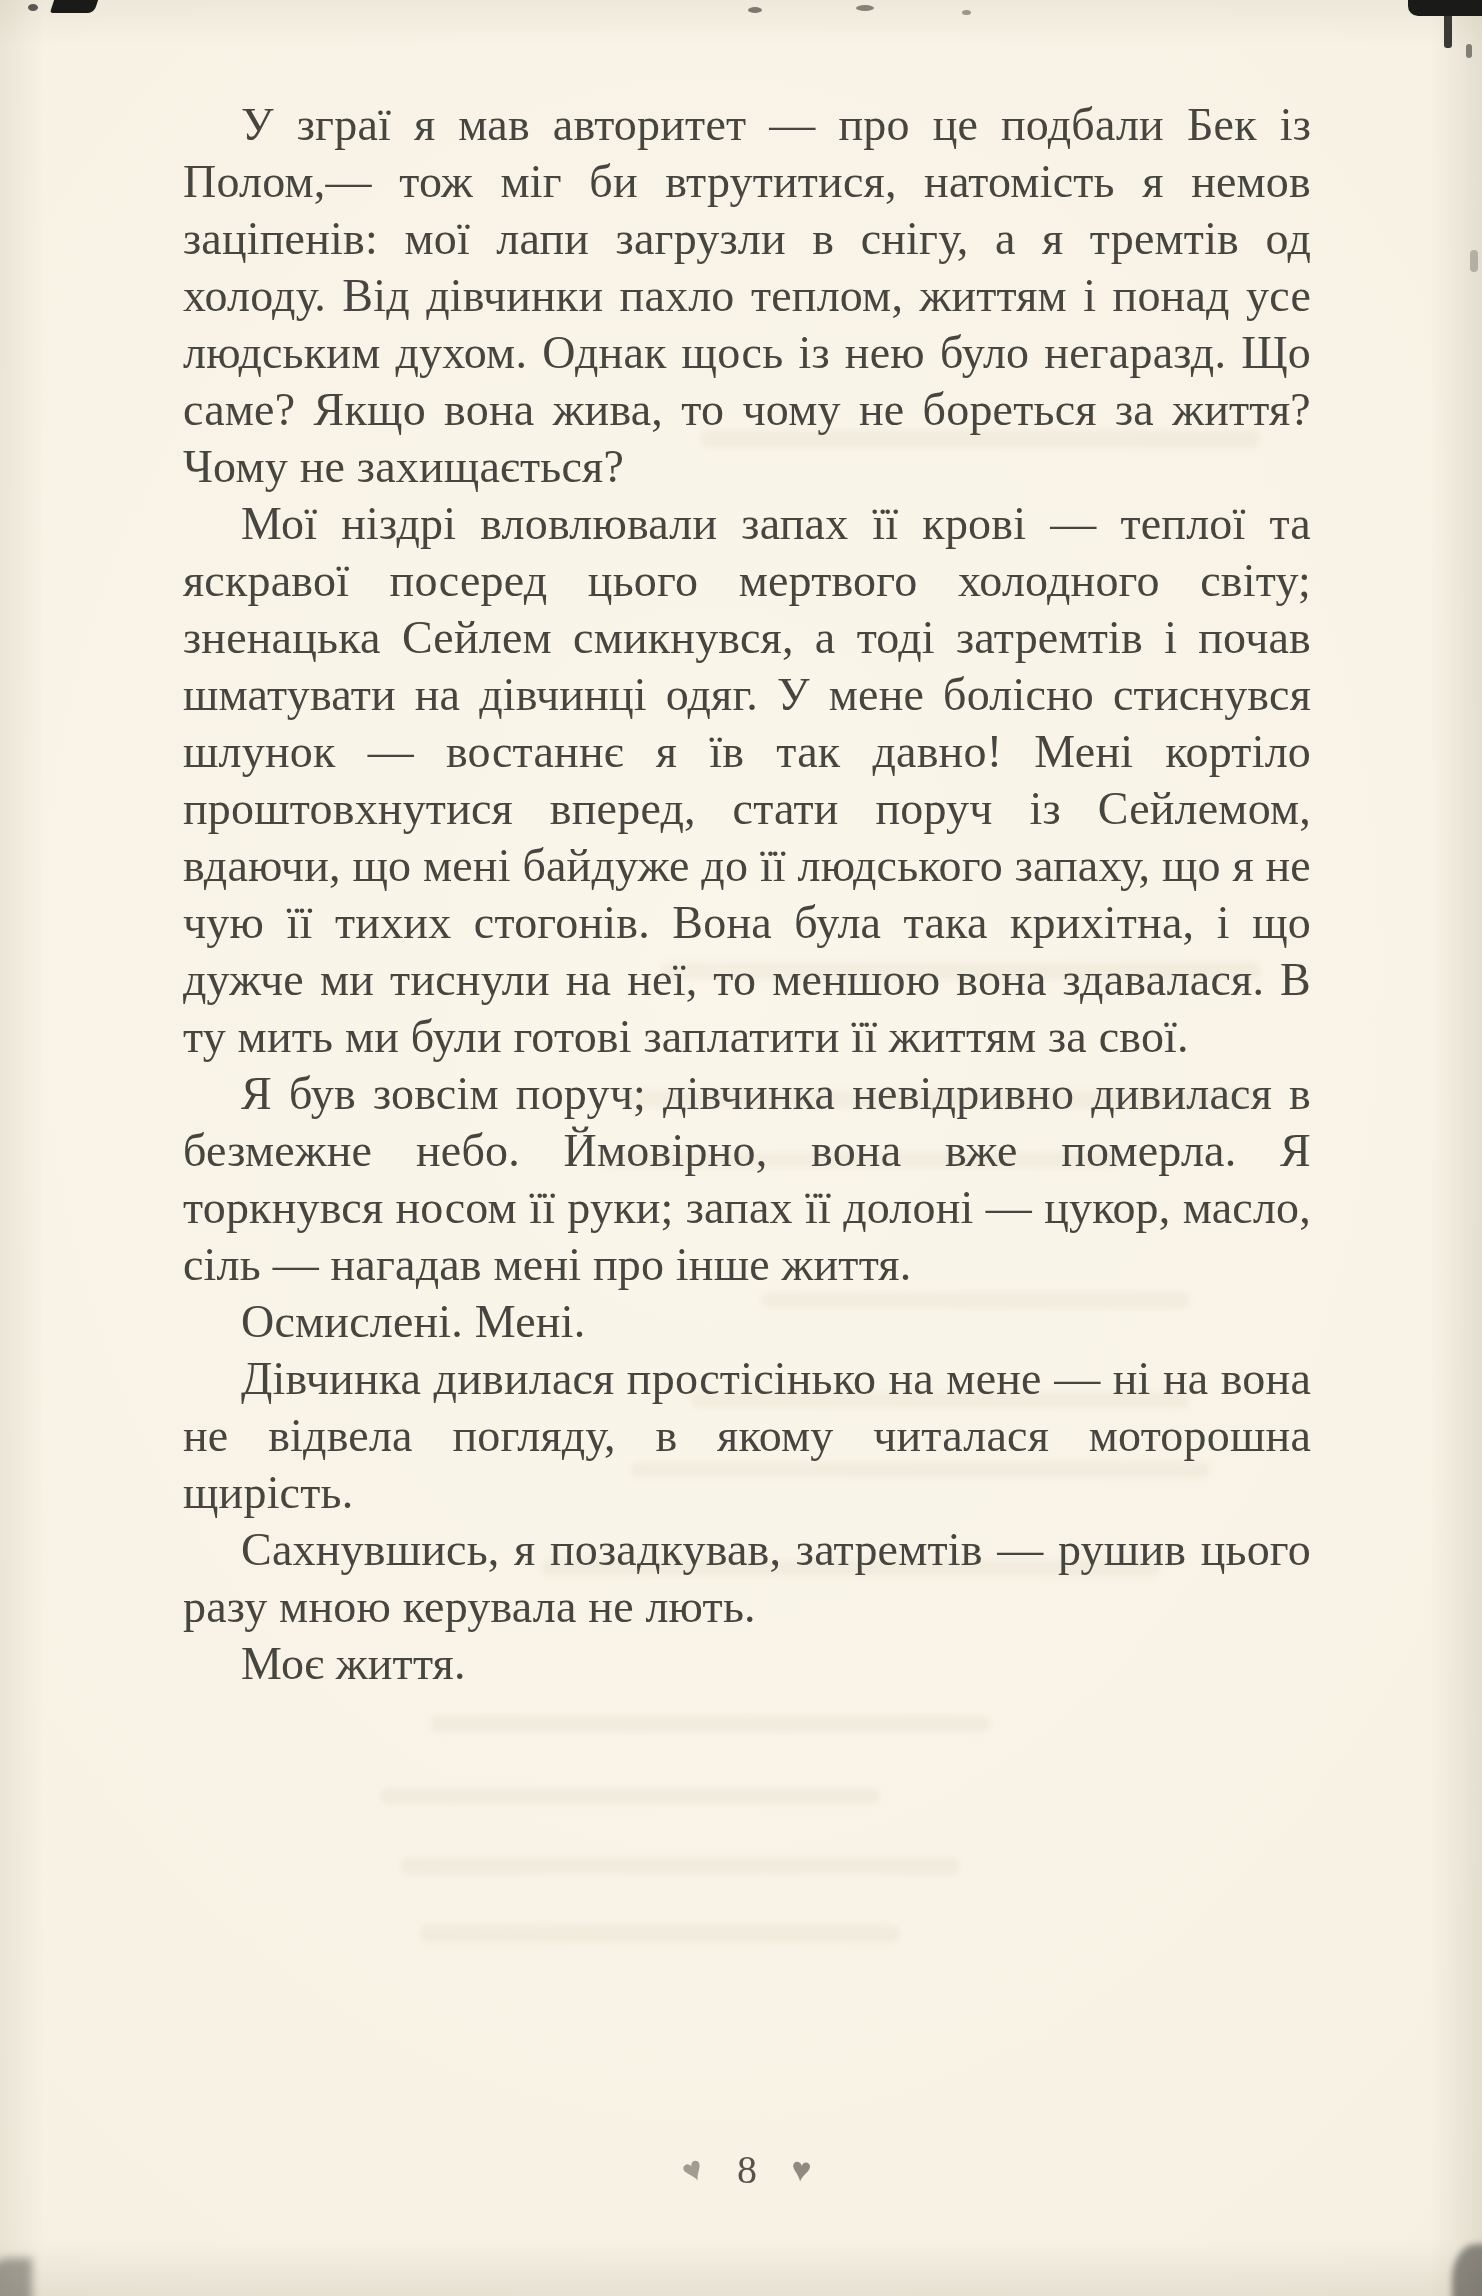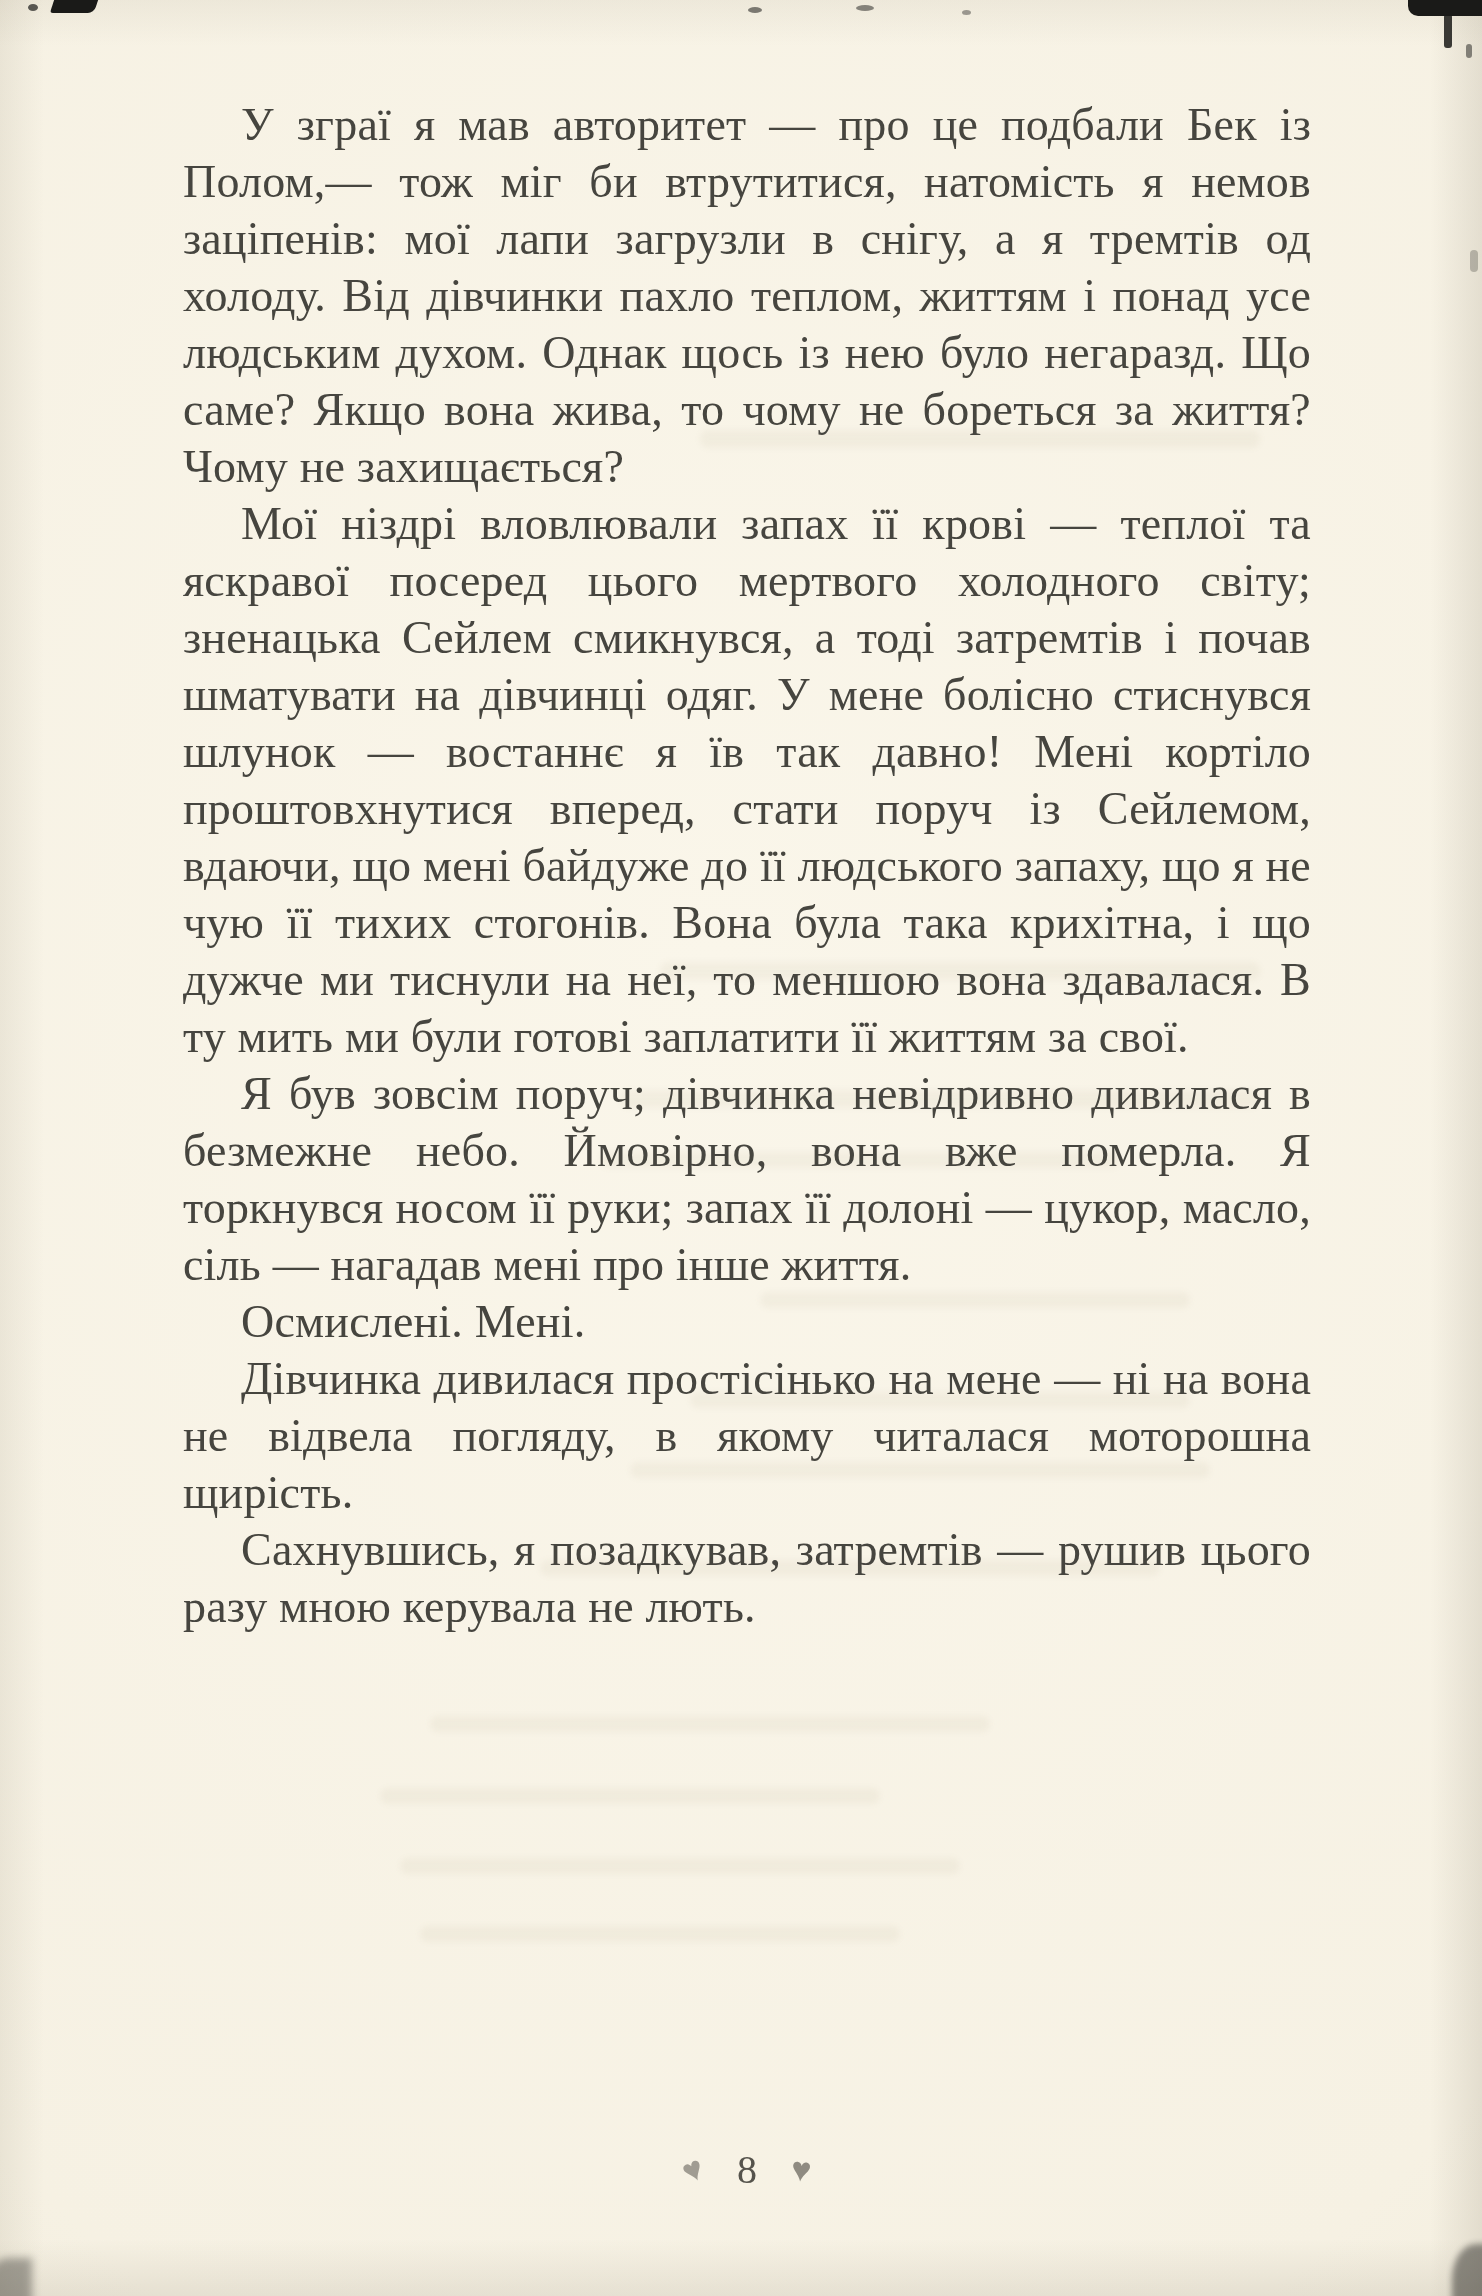--- a/index.html
+++ b/index.html
@@ -139,20 +139,21 @@
   <div class="artifact a-bl"></div>
   <div class="artifact a-br"></div>
 
   <div class="text-block">
     <p>У зграї я мав авторитет — про це подбали Бек із Полом,— тож міг би втрутитися, натомість я немов заціпенів: мої лапи загрузли в снігу, а я тремтів од холоду. Від дівчинки пахло теплом, життям і понад усе людським духом. Однак щось із нею було негаразд. Що саме? Якщо вона жива, то чому не бореться за життя? Чому не захищається?</p>
     <p>Мої ніздрі вловлювали запах її крові — теплої та яскравої посеред цього мертвого холодного світу; зненацька Сейлем смикнувся, а тоді затремтів і почав шматувати на дівчинці одяг. У мене болісно стиснувся шлунок — востаннє я їв так давно! Мені кортіло проштовхнутися вперед, стати поруч із Сейлемом, вдаючи, що мені байдуже до її людського запаху, що я не чую її тихих стогонів. Вона була така крихітна, і що дужче ми тиснули на неї, то меншою вона здавалася. В ту мить ми були готові заплатити її життям за свої.</p>
     <p>Я був зовсім поруч; дівчинка невідривно дивилася в безмежне небо. Ймовірно, вона вже померла. Я торкнувся носом її руки; запах її долоні — цукор, масло, сіль — нагадав мені про інше життя.</p>
     <p>Осмислені. Мені.</p>
     <p>Дівчинка дивилася простісінько на мене — ні на вона не відвела погляду, в якому читалася моторошна щирість.</p>
     <p>Сахнувшись, я позадкував, затремтів — рушив цього разу мною керувала не лють.</p>
+    <p>Моє життя.</p>
   </div>
 
   <div class="footer">
     <span class="heart heart-left">♥</span>
     <span class="page-number">8</span>
     <span class="heart heart-right">♥</span>
   </div>
 
 </div>
 

